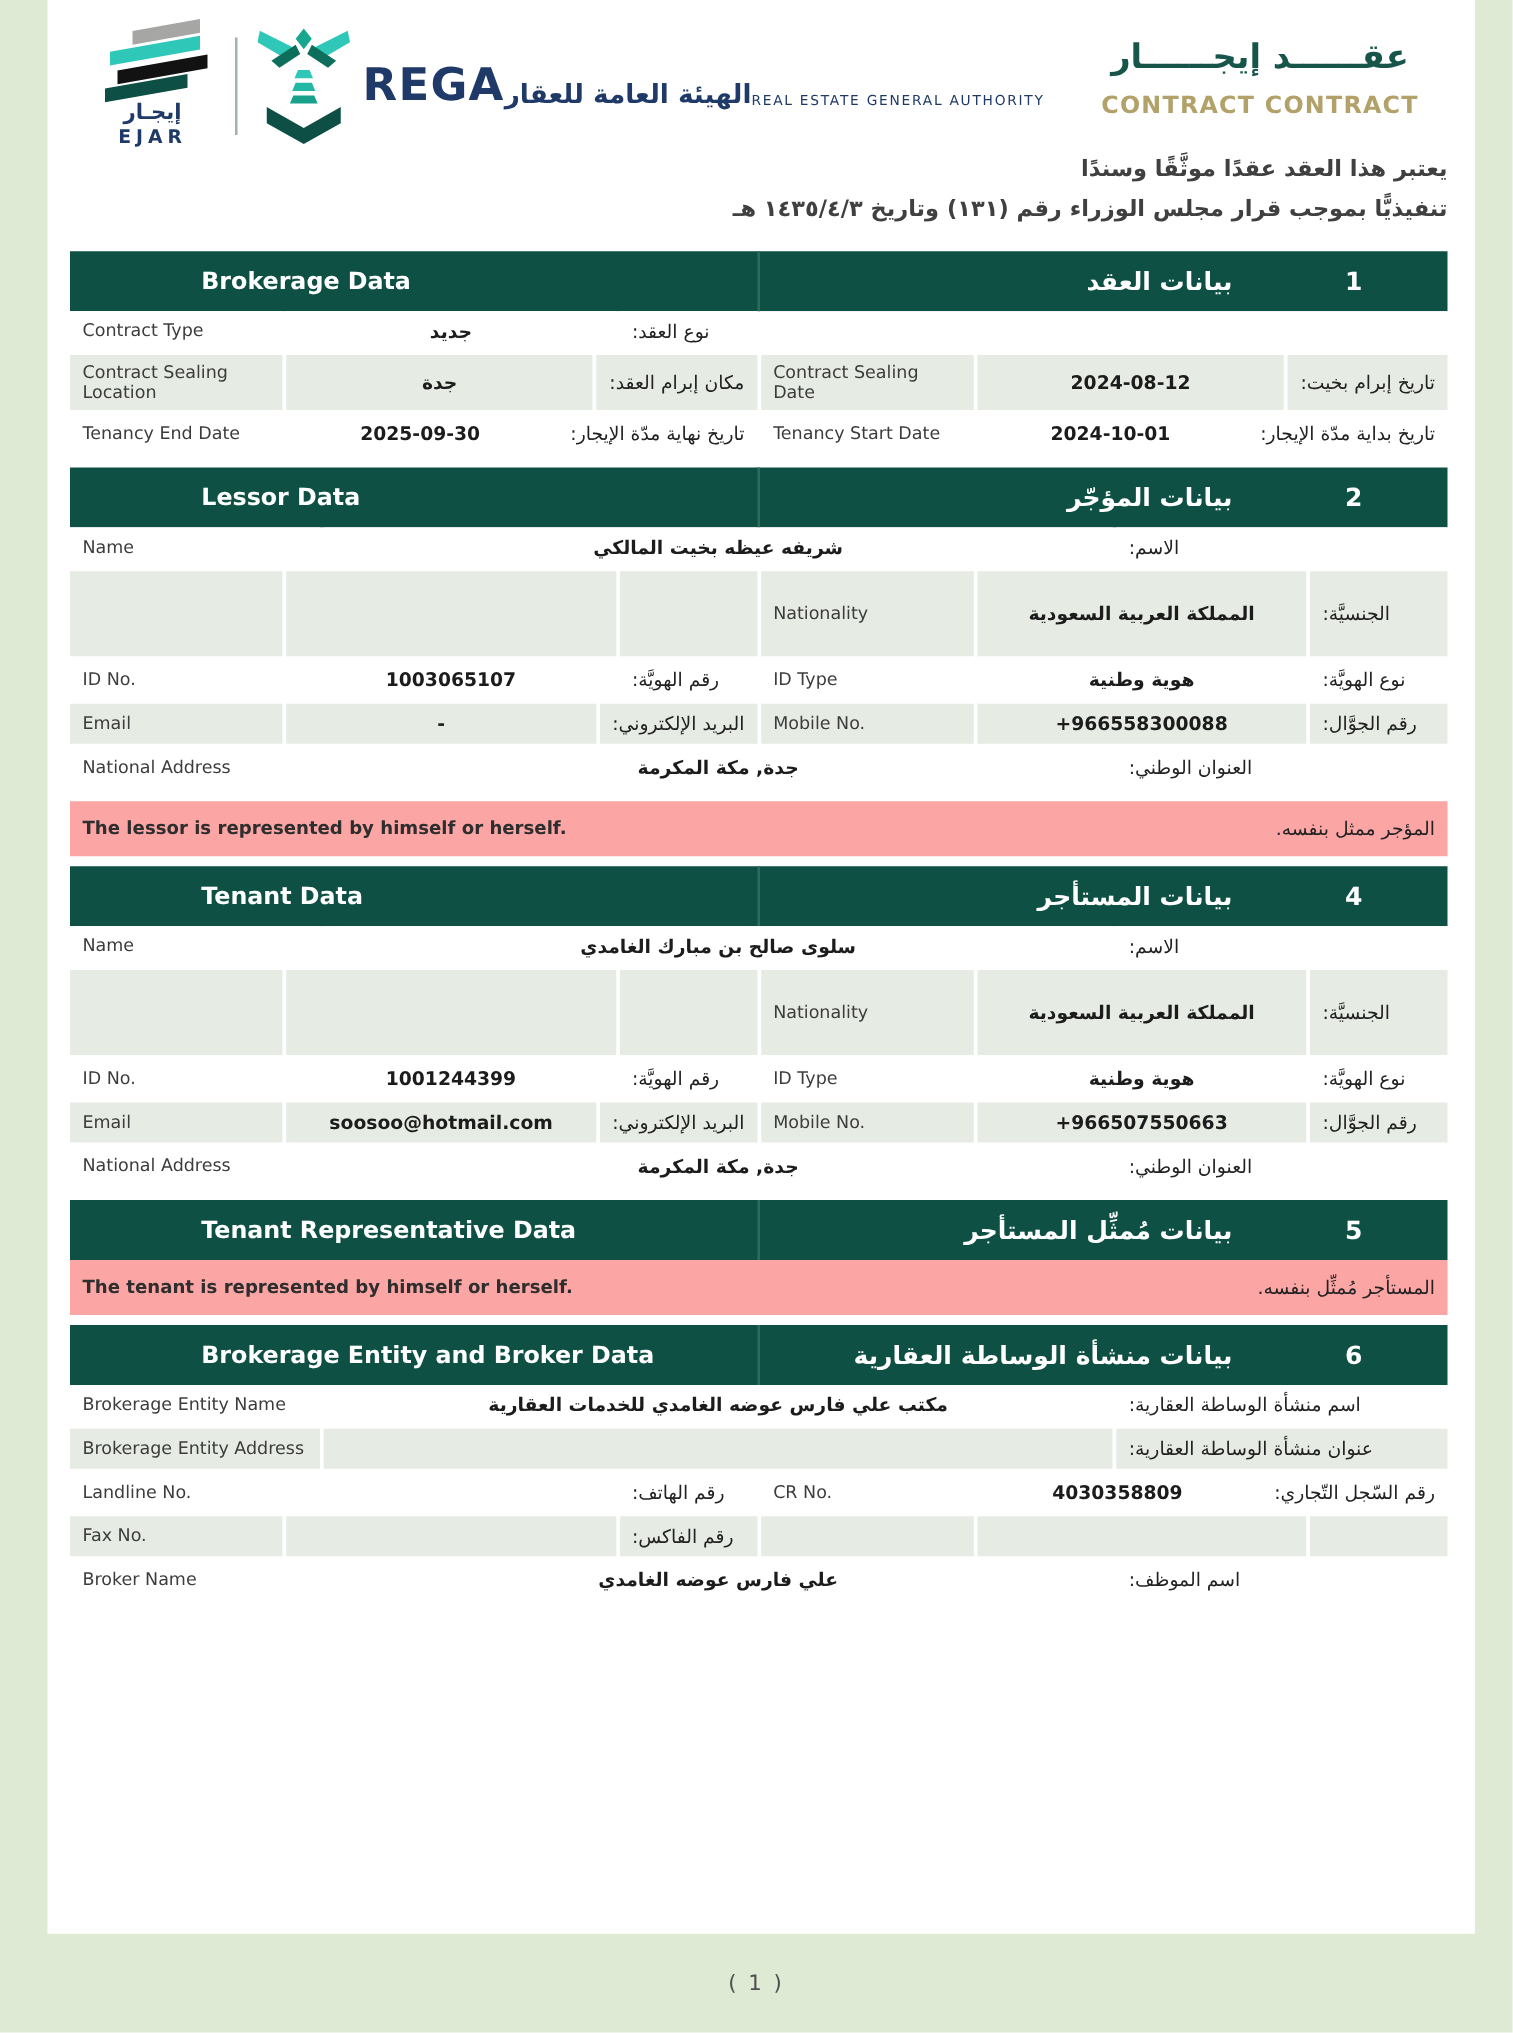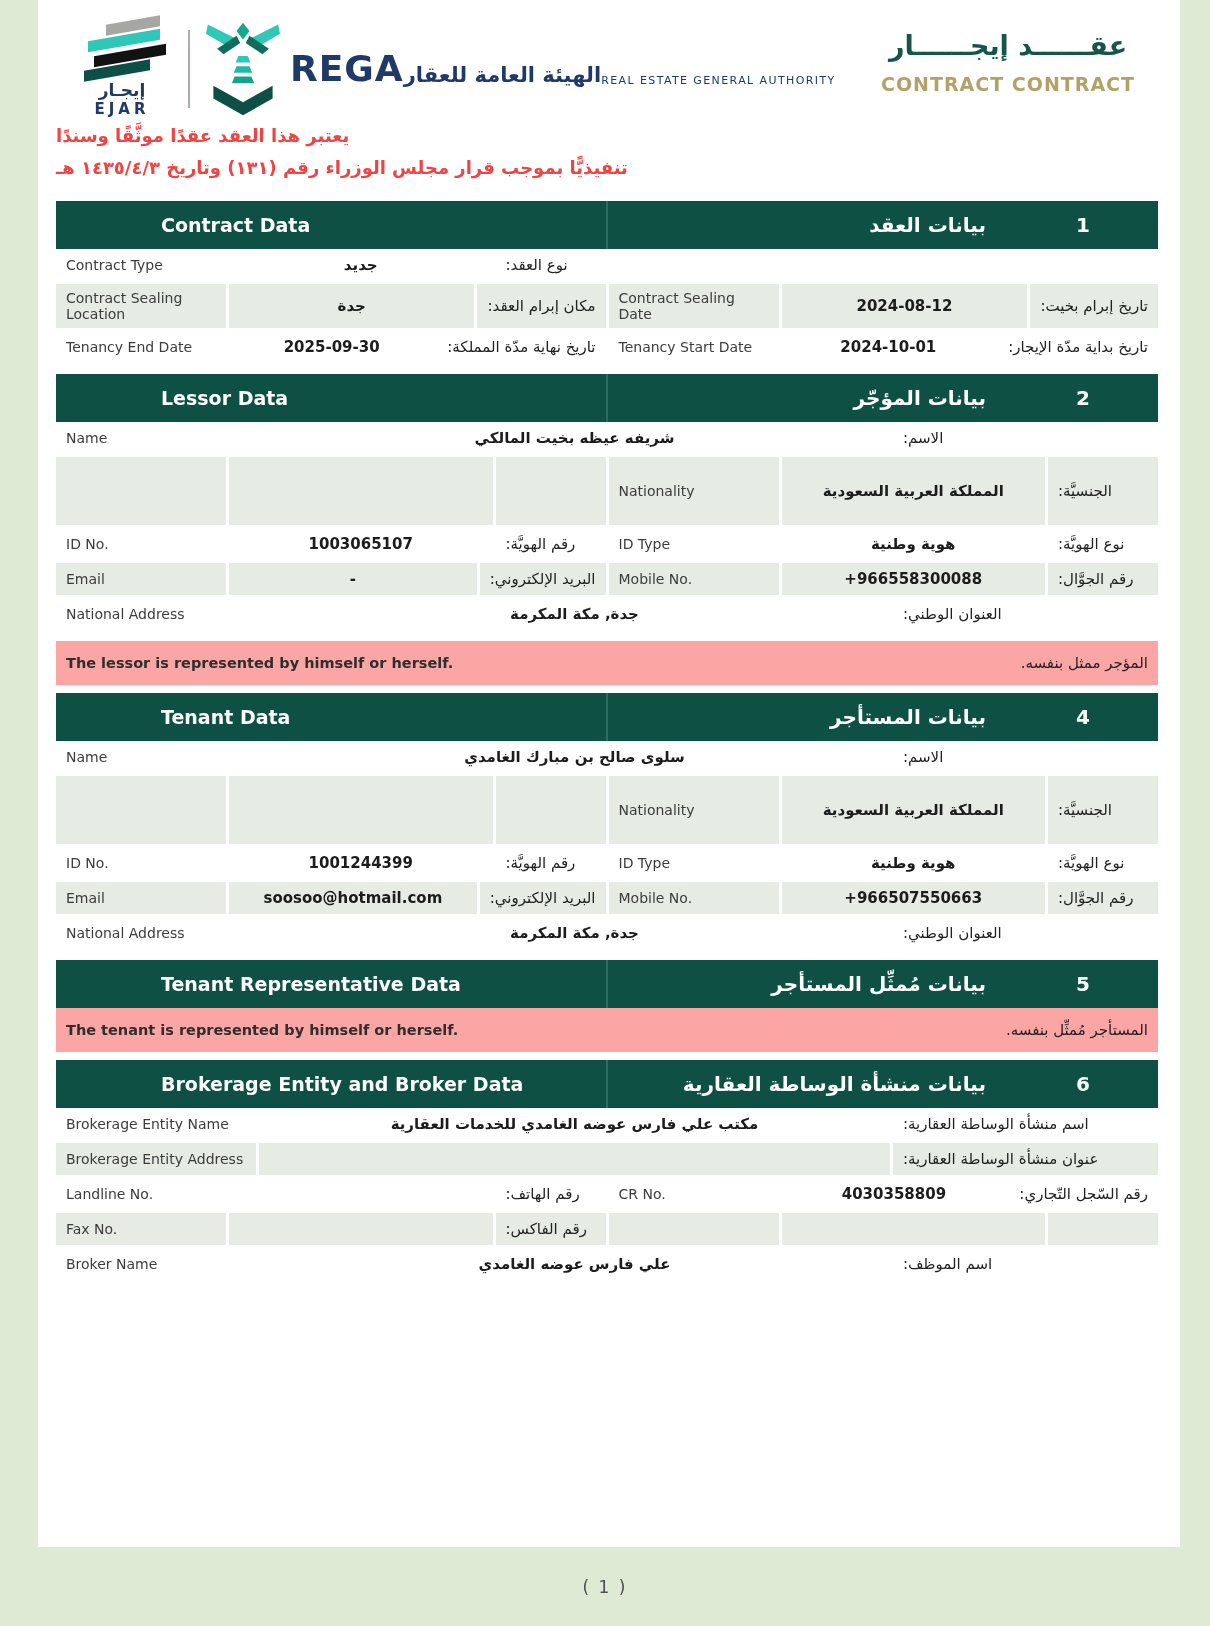--- a/index.html
+++ b/index.html
@@ -38,21 +38,21 @@
   .rega-logo{display:flex;align-items:center;gap:10px;}
   .rega-icon{width:74px;height:94px;}
   .rega-text{display:flex;flex-direction:row;align-items:flex-end;}
   .rega-wordmark{color:#1f3a68;font-size:36px;font-weight:bold;line-height:1;letter-spacing:1px;}
   .rega-ar{color:#1f3a68;font-size:21px;font-weight:bold;direction:rtl;text-align:left;margin-top:2px;}
   .rega-tagline{color:#1f3a68;font-size:11px;letter-spacing:1.4px;margin-top:4px;white-space:nowrap;}
   .titles{text-align:center;min-width:300px;padding-top:10px;}
   .doc-title-ar{color:#17554a;font-size:27px;font-weight:bold;direction:rtl;}
   .doc-title-en{color:#b2a169;font-size:19px;font-weight:bold;letter-spacing:1px;margin-top:12px;}
   .notice{
-    text-align:left;color:#ef4444;font-weight:bold;font-size:18px;
+    text-align:right;color:#404040;font-weight:bold;font-size:18px;
     line-height:1.8;direction:rtl;margin:2px 0 16px;
   }
 
   
   .section{margin-top:8px;}
   .sec-header{background:#0e5044;color:#fff;height:48px;display:grid;grid-template-columns:1fr 2px 1fr;}
   .sec-left{display:flex;align-items:center;padding-left:105px;font-weight:bold;font-size:19px;}
   .sec-div{background:#2e6b5f;height:100%;}
   .sec-right{display:grid;grid-template-columns:1fr auto 150px;align-items:center;}
   .sec-title-ar{font-weight:bold;font-size:20px;direction:rtl;padding-right:22px;}
@@ -117,21 +117,21 @@
   </div>
 
   <div class="notice">
     <div>يعتبر هذا العقد عقدًا موثَّقًا وسندًا</div>
     <div>تنفيذيًّا بموجب قرار مجلس الوزراء رقم (١٣١) وتاريخ ١٤٣٥/٤/٣ هـ</div>
   </div>
 
   <div class="section">
     <div class="sec-header">
       <div class="sec-left">
-          <span class="sec-title-en">Contract Data</span>
+          <span class="sec-title-en">Brokerage Data</span>
         </div>
       <div class="sec-div"></div>
       <div class="sec-right">
         <span></span>
         <span class="sec-title-ar">بيانات العقد</span>
         <span class="sec-num">1</span>
       </div>
     </div>
     <div class="row split">
       <div class="half">
@@ -149,21 +149,21 @@
       <div class="half">
         <div class="cell cell-en">Contract Sealing Date</div>
         <div class="cell cell-val">2024-08-12</div>
         <div class="cell cell-ar">تاريخ إبرام بخيت:</div>
       </div>
     </div>
     <div class="row split">
       <div class="half">
         <div class="cell cell-en">Tenancy End Date</div>
         <div class="cell cell-val">2025-09-30</div>
-        <div class="cell cell-ar">تاريخ نهاية مدّة المملكة:</div>
+        <div class="cell cell-ar">تاريخ نهاية مدّة الإيجار:</div>
       </div>
       <div class="half">
         <div class="cell cell-en">Tenancy Start Date</div>
         <div class="cell cell-val">2024-10-01</div>
         <div class="cell cell-ar">تاريخ بداية مدّة الإيجار:</div>
       </div>
     </div>
   </div>
 
   <div class="section">

